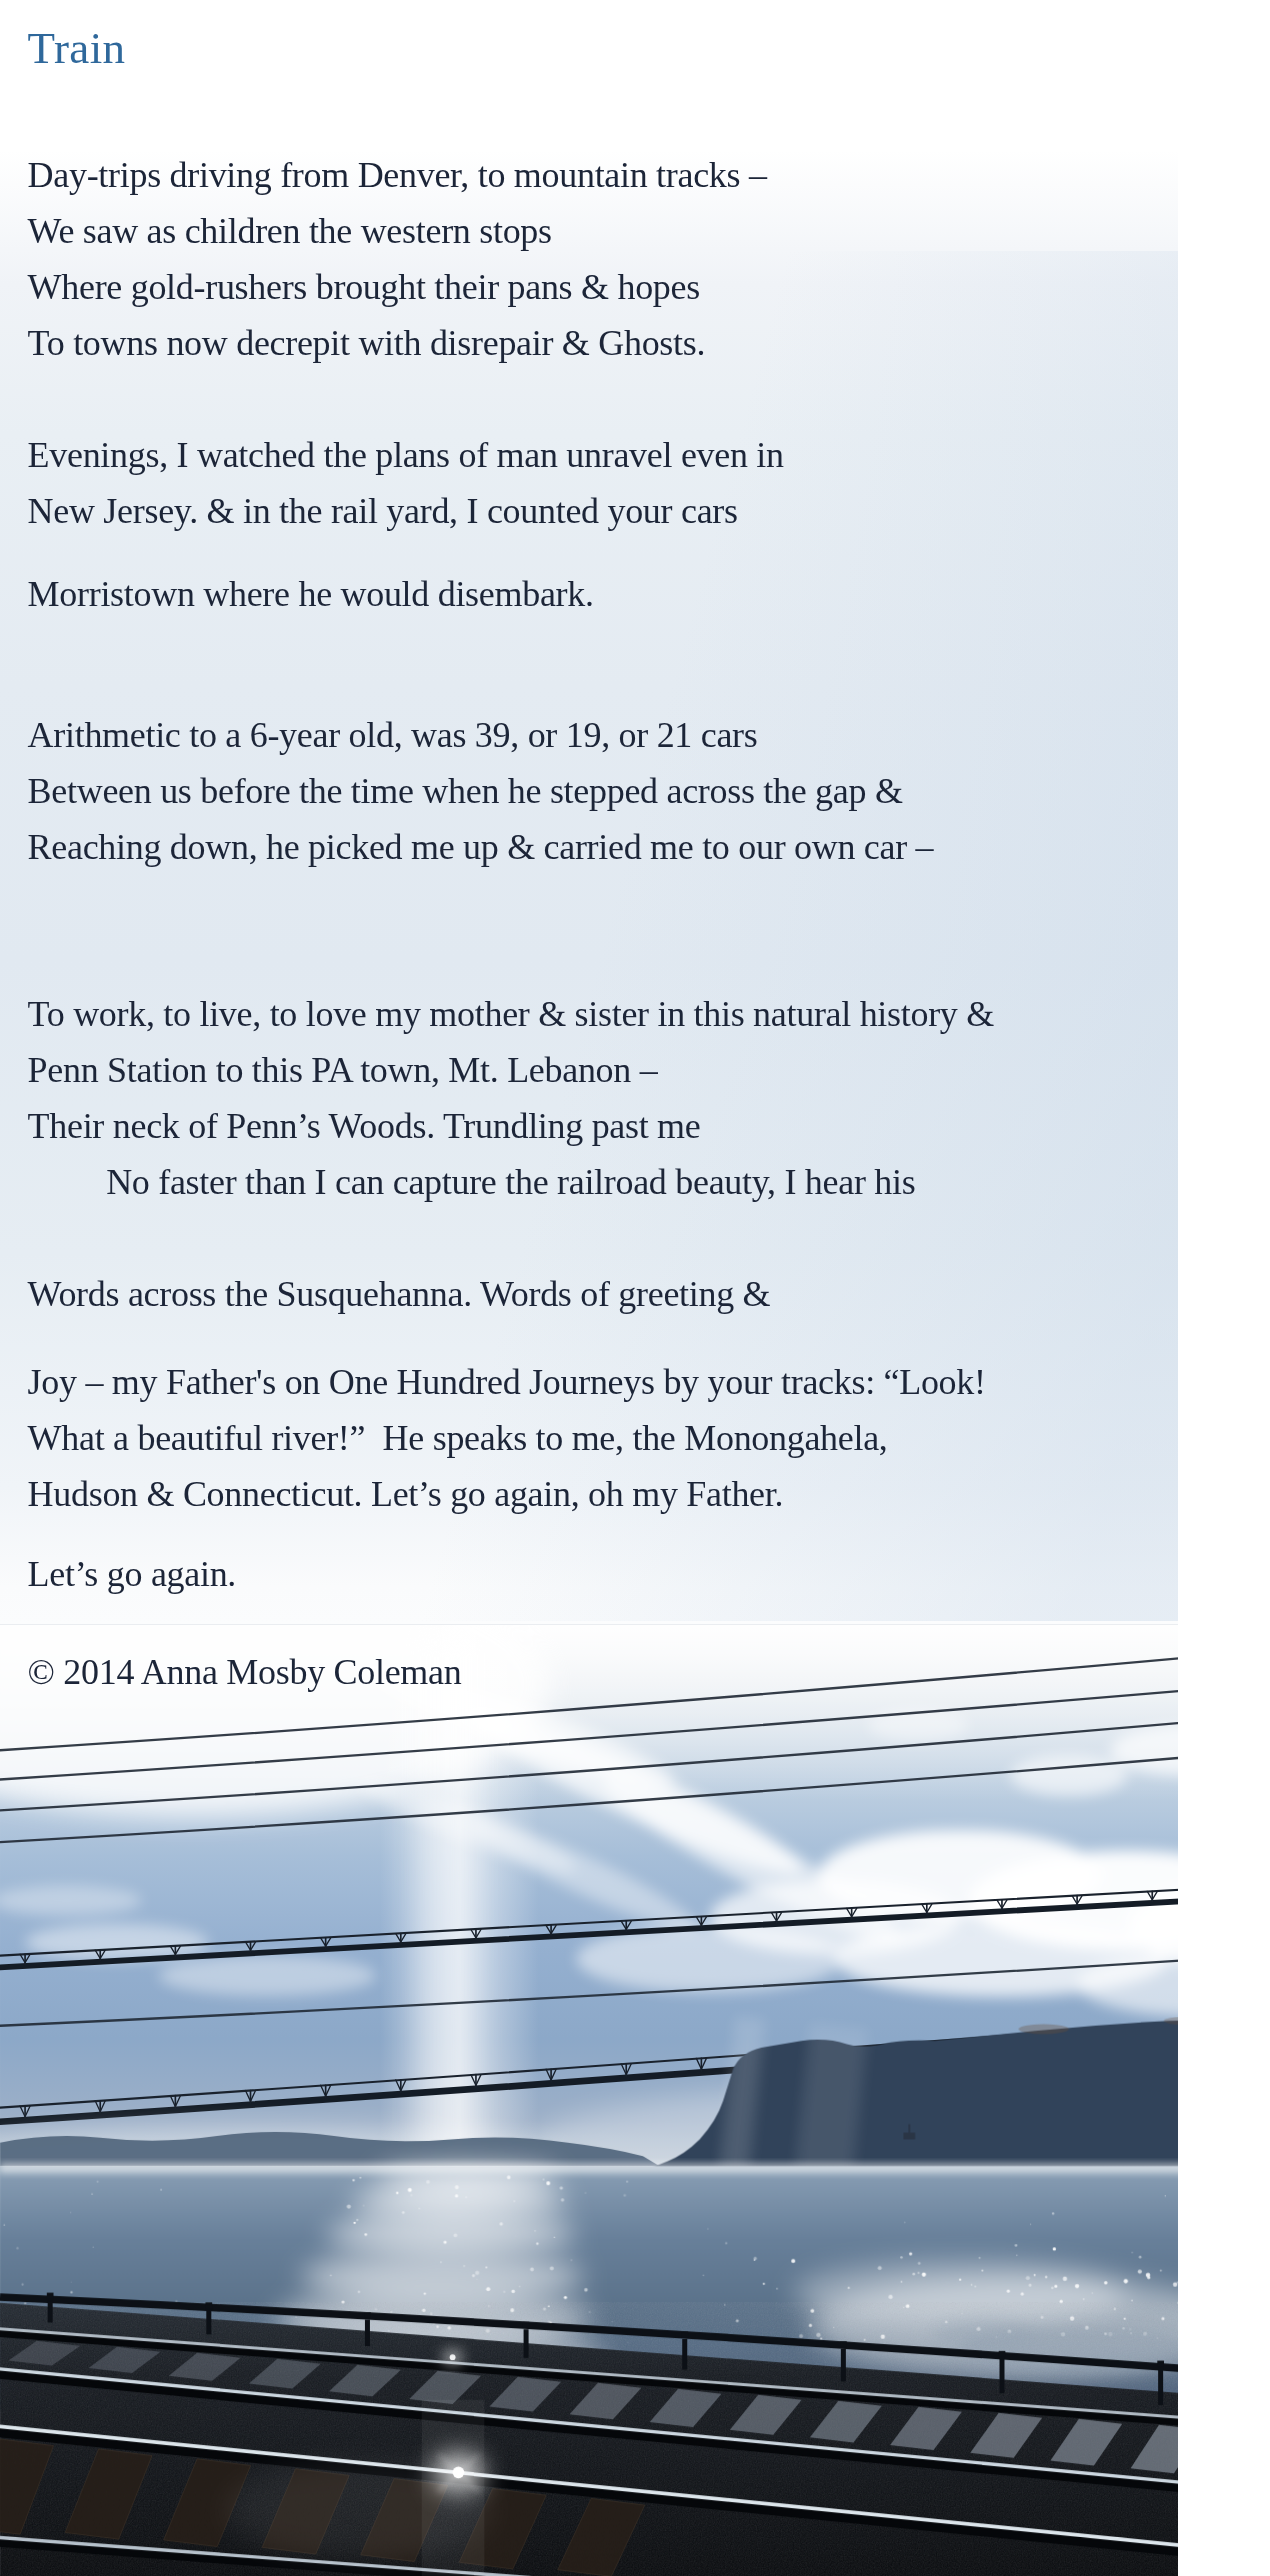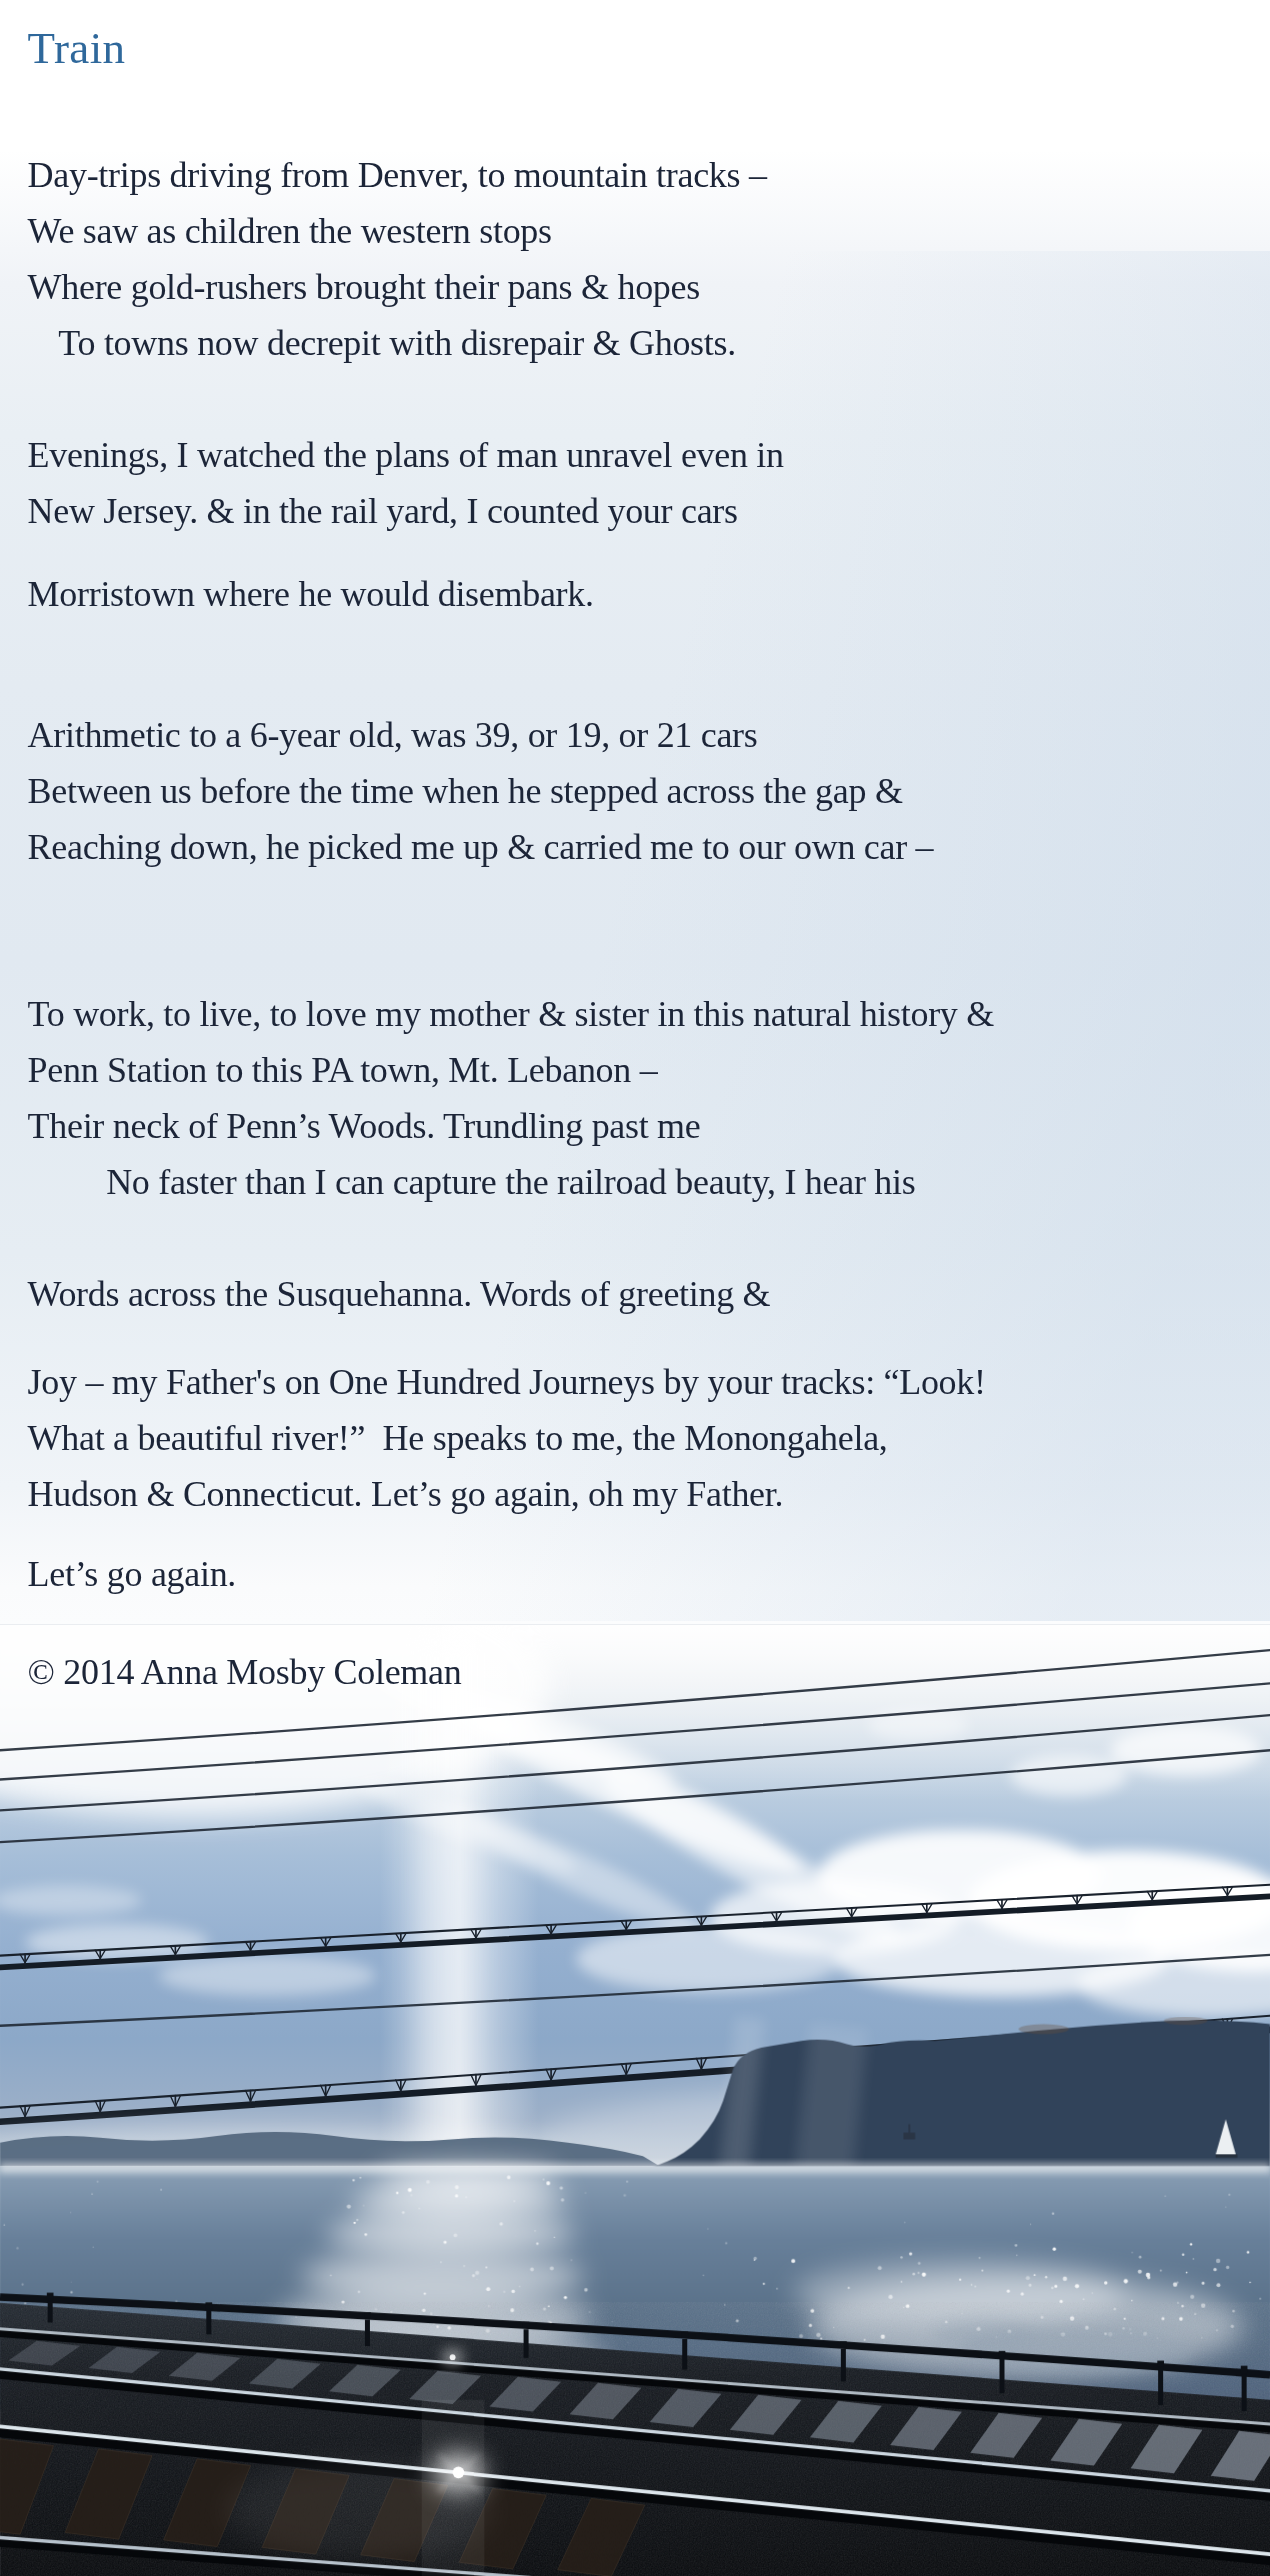--- a/index.html
+++ b/index.html
@@ -1,18 +1,18 @@
 <!DOCTYPE html>
 <html style="font-size:13.4px"><head>
 <meta charset="utf-8">
 <style>
   html,body{margin:0;padding:0;background:#ffffff;}
   .page{
     position:relative;
-    width:1270px;height:2576px;
+    width:1178px;height:2576px;
     overflow:hidden;
     background:linear-gradient(180deg,
       #ffffff 0px,#ffffff 150px,
       #f0f3f7 284px,#e9eff4 434px,
       #e4ebf2 685px,#e1e9f1 961px,
       #e6edf3 1253px,#f0f4f8 1487px,
       #fafbfc 1587px,#fbfcfd 1624px,
       #d9dee4 1625px,#d9dee4 2576px);
     font-family:"Liberation Serif", serif;
   }
@@ -540,21 +540,21 @@
     </g>
   </svg>
 
   <div class="poemwrap">
     <h1 class="poem-title" style="color: rgb(47, 104, 155);">Train</h1>
 
     <div class="stanza" style="top:147px">
       <div class="line" style="color: rgb(28, 37, 56);">Day-trips driving from Denver, to mountain tracks –</div>
       <div class="line" style="color: rgb(28, 37, 56);">We saw as children the western stops</div>
       <div class="line" style="color: rgb(28, 37, 56);">Where gold-rushers brought their pans &amp; hopes</div>
-      <div class="line" style="color: rgb(28, 37, 56); text-align: center;">To towns now decrepit with disrepair &amp; Ghosts.</div>
+      <div class="line" style="color: rgb(28, 37, 56);">To towns now decrepit with disrepair &amp; Ghosts.</div>
     </div>
 
     <div class="stanza" style="top:427px">
       <div class="line" style="color: rgb(28, 37, 56);">Evenings, I watched the plans of man unravel even in</div>
       <div class="line" style="color: rgb(28, 37, 56);">New Jersey. &amp; in the rail yard, I counted your cars</div>
       <div class="line" style="color: rgb(28, 37, 56); margin-top: 27px;">Morristown where he would disembark.</div>
     </div>
 
     <div class="stanza" style="top:707px">
       <div class="line" style="color: rgb(28, 37, 56);">Arithmetic to a 6-year old, was 39, or 19, or 21 cars</div>

